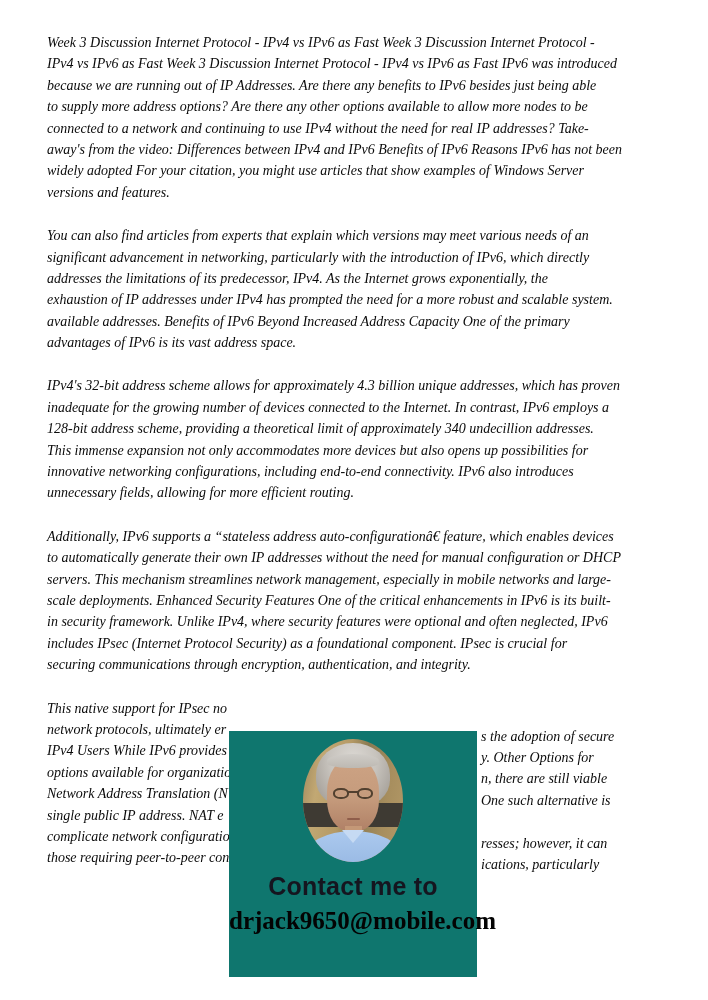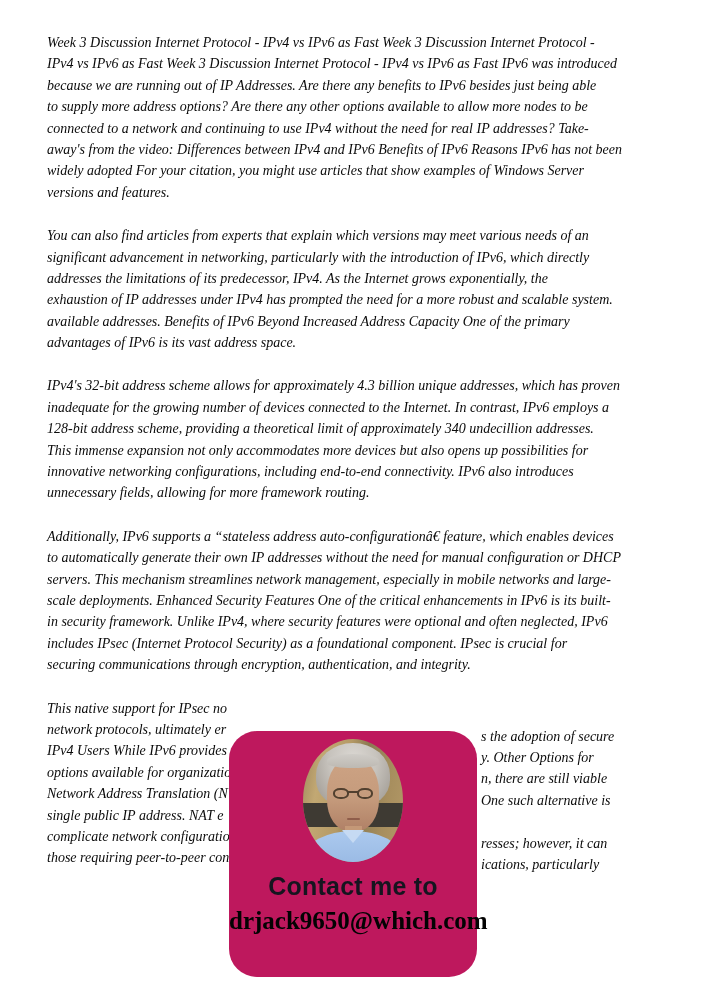--- a/index.html
+++ b/index.html
@@ -93,21 +93,21 @@
       <div class="line">exhaustion of IP addresses under IPv4 has prompted the need for a more robust and scalable system.</div>
       <div class="line">available addresses. Benefits of IPv6 Beyond Increased Address Capacity One of the primary</div>
       <div class="line">advantages of IPv6 is its vast address space.</div>
     </div>
     <div class="para">
       <div class="line">IPv4's 32-bit address scheme allows for approximately 4.3 billion unique addresses, which has proven</div>
       <div class="line">inadequate for the growing number of devices connected to the Internet. In contrast, IPv6 employs a</div>
       <div class="line">128-bit address scheme, providing a theoretical limit of approximately 340 undecillion addresses.</div>
       <div class="line">This immense expansion not only accommodates more devices but also opens up possibilities for</div>
       <div class="line">innovative networking configurations, including end-to-end connectivity. IPv6 also introduces</div>
-      <div class="line">unnecessary fields, allowing for more framework routing.</div>
+      <div class="line">unnecessary fields, allowing for more efficient routing.</div>
     </div>
     <div class="para">
       <div class="line">Additionally, IPv6 supports a “stateless address auto-configurationâ€ feature, which enables devices</div>
       <div class="line">to automatically generate their own IP addresses without the need for manual configuration or DHCP</div>
       <div class="line">servers. This mechanism streamlines network management, especially in mobile networks and large-</div>
       <div class="line">scale deployments. Enhanced Security Features One of the critical enhancements in IPv6 is its built-</div>
       <div class="line">in security framework. Unlike IPv4, where security features were optional and often neglected, IPv6</div>
       <div class="line">includes IPsec (Internet Protocol Security) as a foundational component. IPsec is crucial for</div>
       <div class="line">securing communications through encryption, authentication, and integrity.</div>
     </div>
@@ -116,30 +116,30 @@
       <div class="line"><span class="frag-left">network protocols, ultimately er</span><span class="frag-right">y. Other Options for</span></div>
       <div class="line"><span class="frag-left">IPv4 Users While IPv6 provides</span><span class="frag-right">n, there are still viable</span></div>
       <div class="line"><span class="frag-left">options available for organizatio</span><span class="frag-right">One such alternative is</span></div>
       <div class="line"><span class="frag-left">Network Address Translation (N</span></div>
       <div class="line"><span class="frag-left">single public IP address. NAT e</span><span class="frag-right">resses; however, it can</span></div>
       <div class="line"><span class="frag-left">complicate network configuratio</span><span class="frag-right">ications, particularly</span></div>
       <div class="line"><span class="frag-left">those requiring peer-to-peer con</span><span class="frag-right"></span></div>
     </div>
   </div>
 
-<div class="overlay" style="background: #be185d; border-radius: 28px;">
+<div class="overlay" style="background: #0f766e;">
   <div class="photo">
     <div class="band"></div>
     <div class="hair"></div>
     <div class="face"></div>
     <div class="fringe"></div>
     <div class="neck"></div>
     <div class="shirt"></div>
     <div class="collar"></div>
     <div class="glasses"></div>
     <div class="bridge"></div>
     <div class="mouth"></div>
   </div>
   <div class="contact-heading" style="color: rgb(21, 21, 31);">
     <div>Contact me to</div>
   </div>
-  <div class="contact-email">drjack9650@which.com</div>
+  <div class="contact-email">drjack9650@mobile.com</div>
 </div>
 
 </body></html>

